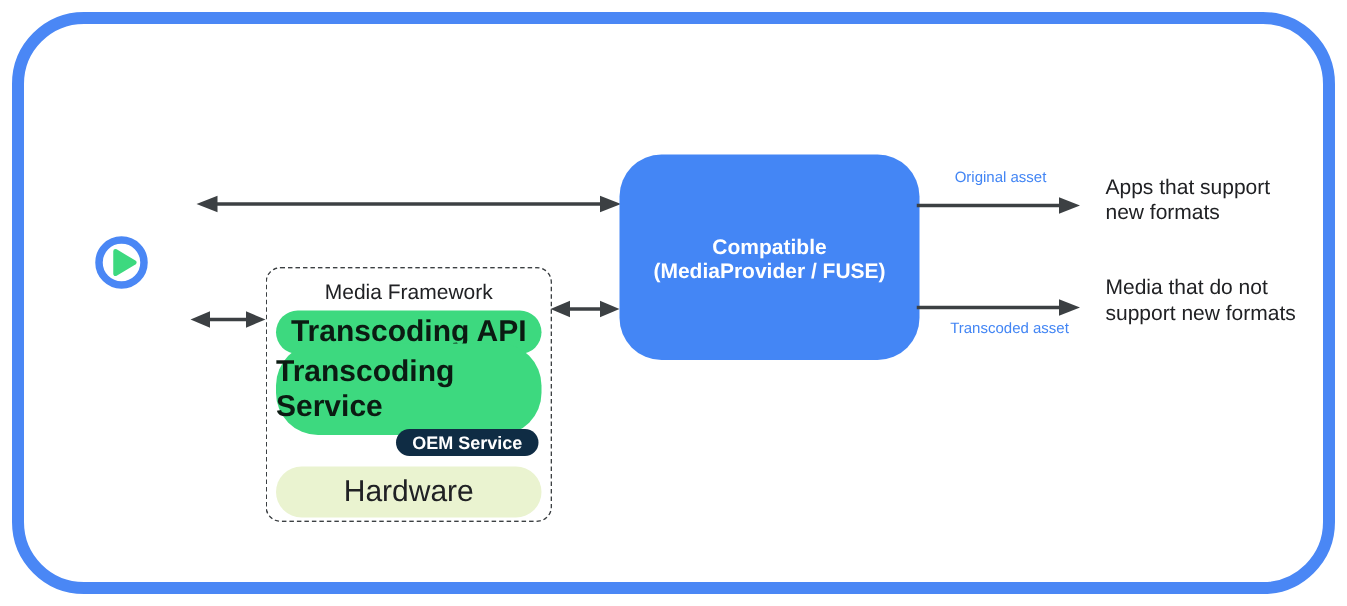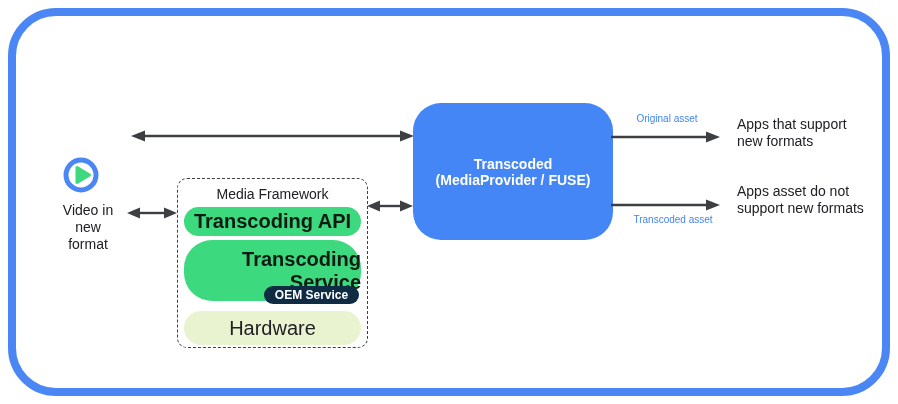--- a/index.html
+++ b/index.html
@@ -38,21 +38,21 @@
     left:177px;top:178px;width:191px;height:170px;box-sizing:border-box;
     border:1.5px dashed #3c4043;border-radius:10px;
   }
   .fw-title{margin-top:7px;text-align:center;font-size:14px;line-height:16px;}
   .pill{
     position:absolute;left:6px;width:177px;box-sizing:border-box;
     display:flex;align-items:center;justify-content:center;
     font-weight:bold;font-size:20px;color:#0b1b12;
   }
   .pill-api{top:28px;height:29px;border-radius:15px;background:var(--green);}
-  .pill-service{top:61px;height:61px;border-radius:28px;background:var(--green);text-align:right;}
+  .pill-service{top:50px;height:61px;border-radius:28px;background:var(--green);}
   .pill-hardware{top:132px;height:34px;border-radius:17px;background:var(--cream);font-weight:normal;color:var(--text_dark);}
   .pill-oem{
     position:absolute;right:8px;left:auto;top:107px;width:95px;height:18px;
     border-radius:9px;background:var(--navy);color:#fff;
     font-size:12px;font-weight:bold;display:flex;align-items:center;justify-content:center;
   }
 
   
   .transcoder{
     left:413px;top:103px;width:200px;height:137px;border-radius:28px;
@@ -78,25 +78,20 @@
 
 <div class="canvas">
 
   <div class="frame"></div>
 
   <svg class="play-svg" width="40" height="40" viewBox="0 0 40 40">
     <circle class="play-ring" cx="20" cy="20" r="15"></circle>
     <polygon class="play-tri" points="16,12.5 28.5,20 16,27.5"></polygon>
   </svg>
 
-  <div class="abs source-label">
-    <div>Video in</div>
-    <div>new</div>
-    <div>format</div>
-  </div>
 
   <svg class="abs arrow" style="left:130px;top:128px" width="285" height="16" viewBox="0 0 285 16">
     <line x1="13" y1="8" x2="272" y2="8" stroke="currentColor" stroke-width="2.4"></line>
     <polygon points="1,8 15,2.5 15,13.5" fill="currentColor"></polygon>
     <polygon points="284,8 270,2.5 270,13.5" fill="currentColor"></polygon>
   </svg>
 
   <svg class="abs arrow" style="left:126px;top:205px" width="52" height="16" viewBox="0 0 52 16">
     <line x1="12" y1="8" x2="40" y2="8" stroke="currentColor" stroke-width="2.4"></line>
     <polygon points="1,8 14,2.5 14,13.5" fill="currentColor"></polygon>
@@ -111,38 +106,38 @@
 
   <div class="abs framework">
     <div class="fw-title">Media Framework</div>
     <div class="pill pill-api">Transcoding API</div>
     <div class="pill pill-service">Transcoding Service</div>
     <div class="pill pill-oem">OEM Service</div>
     <div class="pill pill-hardware">Hardware</div>
   </div>
 
   <div class="abs transcoder">
-    <div>Transcoded</div>
+    <div>Compatible</div>
     <div>(MediaProvider / FUSE)</div>
   </div>
 
   <svg class="abs arrow" style="left:611px;top:129px" width="110" height="16" viewBox="0 0 110 16">
     <line x1="0" y1="8" x2="96" y2="8" stroke="currentColor" stroke-width="2.4"></line>
     <polygon points="109,8 95,2.5 95,13.5" fill="currentColor"></polygon>
   </svg>
   <div class="abs asset-label asset-original">Original asset</div>
 
   <svg class="abs arrow" style="left:611px;top:197px" width="110" height="16" viewBox="0 0 110 16">
     <line x1="0" y1="8" x2="96" y2="8" stroke="currentColor" stroke-width="2.4"></line>
     <polygon points="109,8 95,2.5 95,13.5" fill="currentColor"></polygon>
   </svg>
   <div class="abs dest dest-1">
     <div>Apps that support</div>
     <div>new formats</div>
   </div>
 
   <div class="abs asset-label asset-transcoded">Transcoded asset</div>
   <div class="abs dest dest-2">
-    <div>Apps asset do not</div>
+    <div>Media that do not</div>
     <div>support new formats</div>
   </div>
 
 </div>
 
 </body></html>

